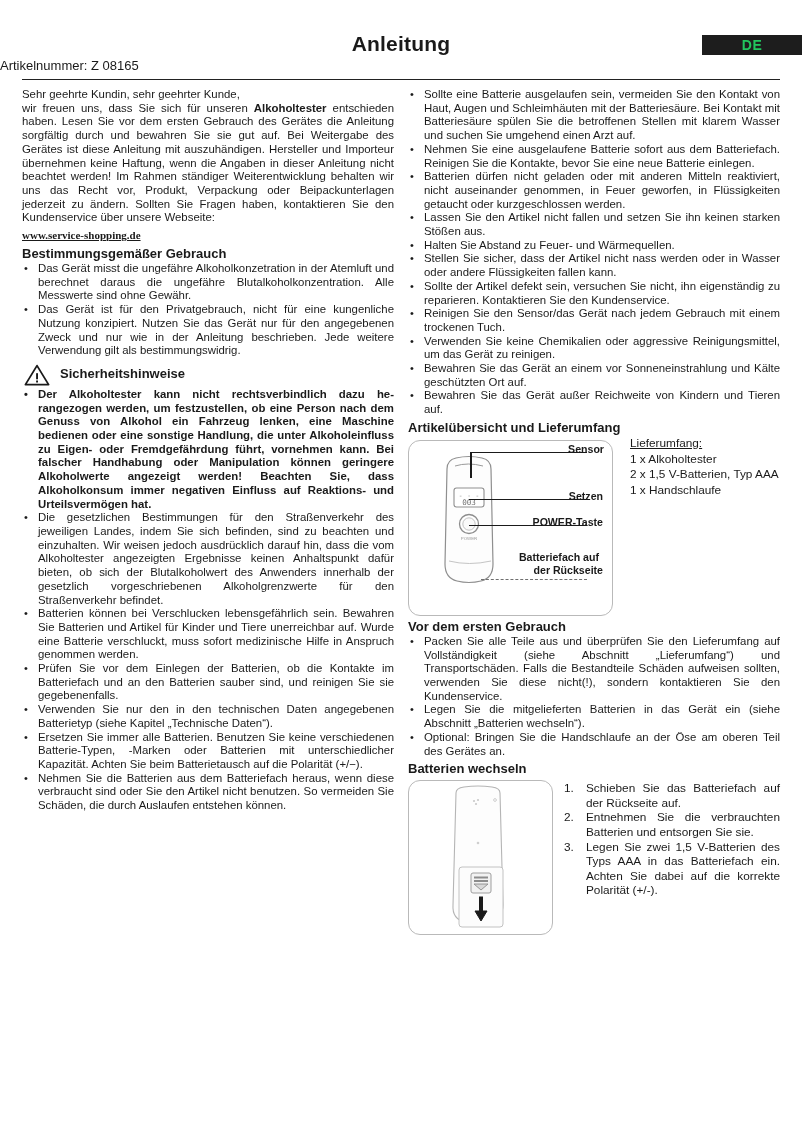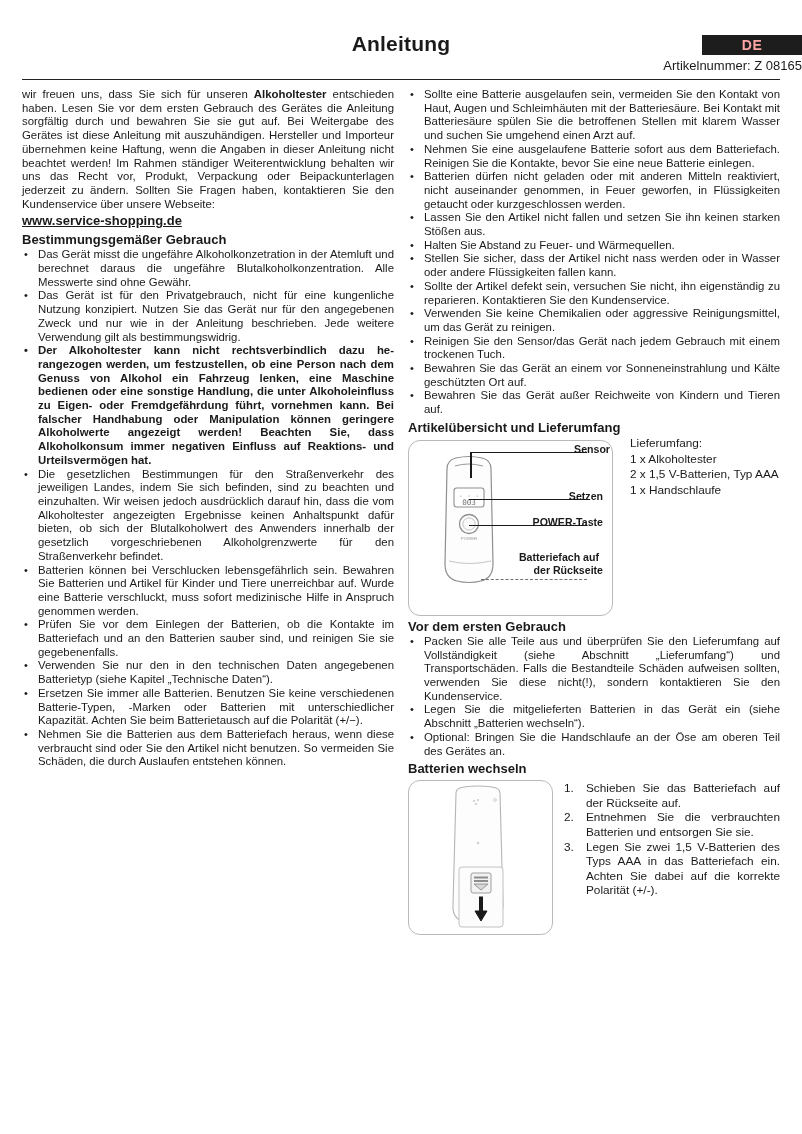--- a/index.html
+++ b/index.html
@@ -15,27 +15,27 @@
   }
   .page{position:relative;width:802px;height:1134px;border-radius:9px;}
 
   
   .header{position:absolute;left:0;top:0;width:802px;height:78px;}
   .title{
     position:absolute;left:0;top:33px;width:802px;text-align:center;
     font-size:21px;font-weight:bold;letter-spacing:.2px;line-height:1;
   }
   .subtitle{
-    position:absolute;left:0;top:59px;width:802px;text-align:right;
+    position:absolute;left:0;top:59px;width:802px;text-align:left;
     font-size:13px;font-weight:normal;line-height:1;
   }
   .lang-badge{
     position:absolute;right:0;top:35px;
     width:100px;height:20px;
-    background:#1d1d1d;color:#fca5a5;
+    background:#1d1d1d;color:#22c55e;
     font-size:14px;font-weight:bold;
     display:flex;align-items:center;justify-content:center;
     letter-spacing:.5px;
   }
   .rule{
     position:absolute;left:22px;top:79px;width:758px;height:0;
     border-top:1.6px solid #222;
   }
 
   
@@ -50,21 +50,21 @@
     text-justify:inter-word;
     hyphens:none;
   }
   p.para.nojust{text-align:left;}
 
   h2.sec{
     margin:3px 0 1px 0;
     font-size:13px;font-weight:bold;line-height:15px;
   }
 
-  .link{font-weight:bold;text-decoration:underline;font-size:13px;}
+  .link{font-weight:bold;text-decoration:underline;font-size:11px;font-family:Liberation Serif, serif;}
 
   
   ul.bul{list-style:none;margin:0;padding:0;}
   ul.bul>li{
     position:relative;
     padding-left:16px;
     font-size:11.4px;line-height:13.7px;
     text-align:justify;
     margin:0 0 0 0;
   }
@@ -111,21 +111,21 @@
     font-size:10.6px;font-weight:bold;
     text-align:right;line-height:12px;
     white-space:nowrap;
   }
   .leadline{position:absolute;background:#1a1a1a;height:1.6px;}
   .dashline{position:absolute;border-top:1.3px dashed #6f6f6f;height:0;}
 
   
   .supply{position:absolute;left:222px;top:0;width:152px;}
   .supply .t{
-    font-size:11.8px;line-height:15px;margin-bottom:1px;
+    font-size:11.8px;text-decoration:underline;line-height:15px;margin-bottom:1px;
   }
   .supply .i{font-size:11.8px;line-height:15.4px;white-space:nowrap;}
 
   #fig-battery{width:145px;height:155px;margin-top:3px;}
 
   .fig-row{position:relative;display:flex;align-items:flex-start;gap:11px;}
   .fig-row .steps{flex:1;padding-top:4px;}
 </style>
 </head>
 <body>
@@ -134,31 +134,42 @@
 
   <div class="header">
     <div class="title">Anleitung</div>
     <div class="subtitle">Artikelnummer: Z 08165</div>
     <div class="lang-badge">DE</div>
   </div>
   <div class="rule"></div>
 
   <div class="col col-left">
 
+    <p class="para nojust">Sehr geehrte Kundin, sehr geehrter Kunde,</p>
     <p class="para">wir freuen uns, dass Sie sich für unseren <b>Alkoholtester</b> entschieden haben. Lesen Sie vor dem ersten Gebrauch des Gerätes die Anleitung sorgfältig durch und bewahren Sie sie gut auf. Bei Weitergabe des Gerätes ist diese Anleitung mit auszuhändigen. Hersteller und Importeur übernehmen keine Haftung, wenn die Angaben in dieser Anleitung nicht beachtet werden! Im Rahmen ständiger Weiterentwicklung behalten wir uns das Recht vor, Produkt, Verpackung oder Beipackunterlagen jederzeit zu ändern. Sollten Sie Fragen haben, kontaktieren Sie den Kundenservice über unsere Webseite:</p>
     <div>
       <span class="link">www.service-shopping.de</span>
     </div>
 
     <h2 class="sec">Bestimmungsgemäßer Gebrauch</h2>
     <ul class="bul">
         <li>Das Gerät misst die ungefähre Alkoholkonzetration in der Atemluft und berechnet daraus die ungefähre Blutalkohol­konzentration. Alle Messwerte sind ohne Gewähr.</li>
         <li>Das Gerät ist für den Privatgebrauch, nicht für eine kungen­liche Nutzung konzipiert. Nutzen Sie das Gerät nur für den angegebenen Zweck und nur wie in der Anleitung beschrie­ben. Jede weitere Verwendung gilt als bestimmungswidrig.</li>
       </ul>
 
+    <div class="safety-head">
+      <span class="tri">
+        <svg width="26" height="22" viewBox="0 0 26 22" aria-hidden="true">
+          <path d="M13 1.6 L24.6 20.6 L1.4 20.6 Z" fill="none" stroke="#1a1a1a" stroke-width="1.8" stroke-linejoin="round"></path>
+          <rect x="12.1" y="9.2" width="1.9" height="6.1" fill="#1a1a1a"></rect>
+          <rect x="12.1" y="16.5" width="1.9" height="2" fill="#1a1a1a"></rect>
+        </svg>
+      </span>
+      <span class="txt">Sicherheitshinweise</span>
+    </div>
 
     <ul class="bul">
         <li class="b">Der Alkoholtester kann nicht rechtsverbindlich dazu he­rangezogen werden, um festzustellen, ob eine Person nach dem Genuss von Alkohol ein Fahrzeug lenken, eine Maschine bedienen oder eine sonstige Handlung, die unter Alkoholeinfluss zu Eigen- oder Fremdgefährdung führt, vornehmen kann. Bei falscher Handhabung oder Manipulation können geringere Alkoholwerte angezeigt werden! Beachten Sie, dass Alkoholkonsum immer ne­gativen Einfluss auf Reaktions- und Urteilsvermögen hat.</li>
         <li>Die gesetzlichen Bestimmungen für den Straßenverkehr des jeweiligen Landes, indem Sie sich befinden, sind zu beachten und einzuhalten. Wir weisen jedoch ausdrücklich darauf hin, dass die vom Alkoholtester angezeigten Ergebnisse keinen Anhaltspunkt dafür bieten, ob sich der Blutalkoholwert des Anwenders innerhalb der gesetzlich vorgeschriebenen Alko­holgrenzwerte für den Straßenverkehr befindet.</li>
         <li>Batterien können bei Verschlucken lebensgefährlich sein. Bewahren Sie Batterien und Artikel für Kinder und Tiere un­erreichbar auf. Wurde eine Batterie verschluckt, muss sofort medizinische Hilfe in Anspruch genommen werden.</li>
         <li>Prüfen Sie vor dem Einlegen der Batterien, ob die Kontakte im Batteriefach und an den Batterien sauber sind, und reini­gen Sie sie gegebenenfalls.</li>
         <li>Verwenden Sie nur den in den technischen Daten angege­benen Batterietyp (siehe Kapitel „Technische Daten“).</li>
         <li>Ersetzen Sie immer alle Batterien. Benutzen Sie keine verschiedenen Batterie-Typen, -Marken oder Batterien mit unterschiedlicher Kapazität. Achten Sie beim Batteri­etausch auf die Polarität (+/−).</li>
         <li>Nehmen Sie die Batterien aus dem Batteriefach heraus, wenn diese verbraucht sind oder Sie den Artikel nicht be­nutzen. So vermeiden Sie Schäden, die durch Auslaufen entstehen können.</li>
       </ul>
@@ -167,22 +178,22 @@
   <div class="col col-right">
 
     <ul class="bul">
         <li>Sollte eine Batterie ausgelaufen sein, vermeiden Sie den Kontakt von Haut, Augen und Schleimhäuten mit der Bat­teriesäure. Bei Kontakt mit Batteriesäure spülen Sie die betroffenen Stellen mit klarem Wasser und suchen Sie umgehend einen Arzt auf.</li>
         <li>Nehmen Sie eine ausgelaufene Batterie sofort aus dem Bat­teriefach. Reinigen Sie die Kontakte, bevor Sie eine neue Bat­terie einlegen.</li>
         <li>Batterien dürfen nicht geladen oder mit anderen Mitteln reak­tiviert, nicht auseinander genommen, in Feuer geworfen, in Flüssigkeiten getaucht oder kurzgeschlossen werden.</li>
         <li>Lassen Sie den Artikel nicht fallen und setzen Sie ihn keinen starken Stößen aus.</li>
         <li>Halten Sie Abstand zu Feuer- und Wärmequellen.</li>
         <li>Stellen Sie sicher, dass der Artikel nicht nass werden oder in Wasser oder andere Flüssigkeiten fallen kann.</li>
         <li>Sollte der Artikel defekt sein, versuchen Sie nicht, ihn eigen­ständig zu reparieren. Kontaktieren Sie den Kundenservice.</li>
+        <li>Reinigen Sie den Sensor/das Gerät nach jedem Gebrauch mit einem trockenen Tuch.</li>
         <li>Verwenden Sie keine Chemikalien oder aggressive Reini­gungsmittel, um das Gerät zu reinigen.</li>
-        <li>Reinigen Sie den Sensor/das Gerät nach jedem Gebrauch mit einem trockenen Tuch.</li>
         <li>Bewahren Sie das Gerät an einem vor Sonneneinstrahlung und Kälte geschützten Ort auf.</li>
         <li>Bewahren Sie das Gerät außer Reichweite von Kindern und Tieren auf.</li>
       </ul>
 
     <h2 class="sec">Artikelübersicht und Lieferumfang</h2>
 
     <div class="fig-row">
       <div class="figbox" id="fig-overview">
 
         <svg width="203" height="174" viewBox="0 0 203 174" style="position:absolute;left:0;top:0;" aria-hidden="true">
@@ -202,21 +213,21 @@
 
           <path d="M40 120 q20 5 42 0" fill="none" stroke="#bdbdbd" stroke-width="0.9"></path>
         </svg>
 
         <div class="leadline" style="left:62px;top:11px;width:116px;"></div>
         <div class="leadline" style="left:61px;top:11px;width:1.6px;height:26px;"></div>
         <div class="leadline" style="left:60px;top:58px;width:118px;"></div>
         <div class="leadline" style="left:60px;top:84px;width:118px;"></div>
         <div class="dashline" style="left:72px;top:138px;width:106px;"></div>
 
-        <div class="callout" style="right:2px;top:2px;">Sensor</div>
+        <div class="callout" style="right:8px;top:2px;">Sensor</div>
         <div class="callout" style="right:9px;top:49px;">Setzen</div>
         <div class="callout" style="right:9px;top:75px;">POWER-Taste</div>
         <div class="callout" style="right:13px;top:110px;">Batteriefach auf</div>
         <div class="callout" style="right:9px;top:123px;padding-left:12px;">der Rückseite</div>
       </div>
 
       <div class="supply">
         <div class="t">Lieferumfang:</div>
         <div>
             <div class="i">1 x Alkoholtester</div>

